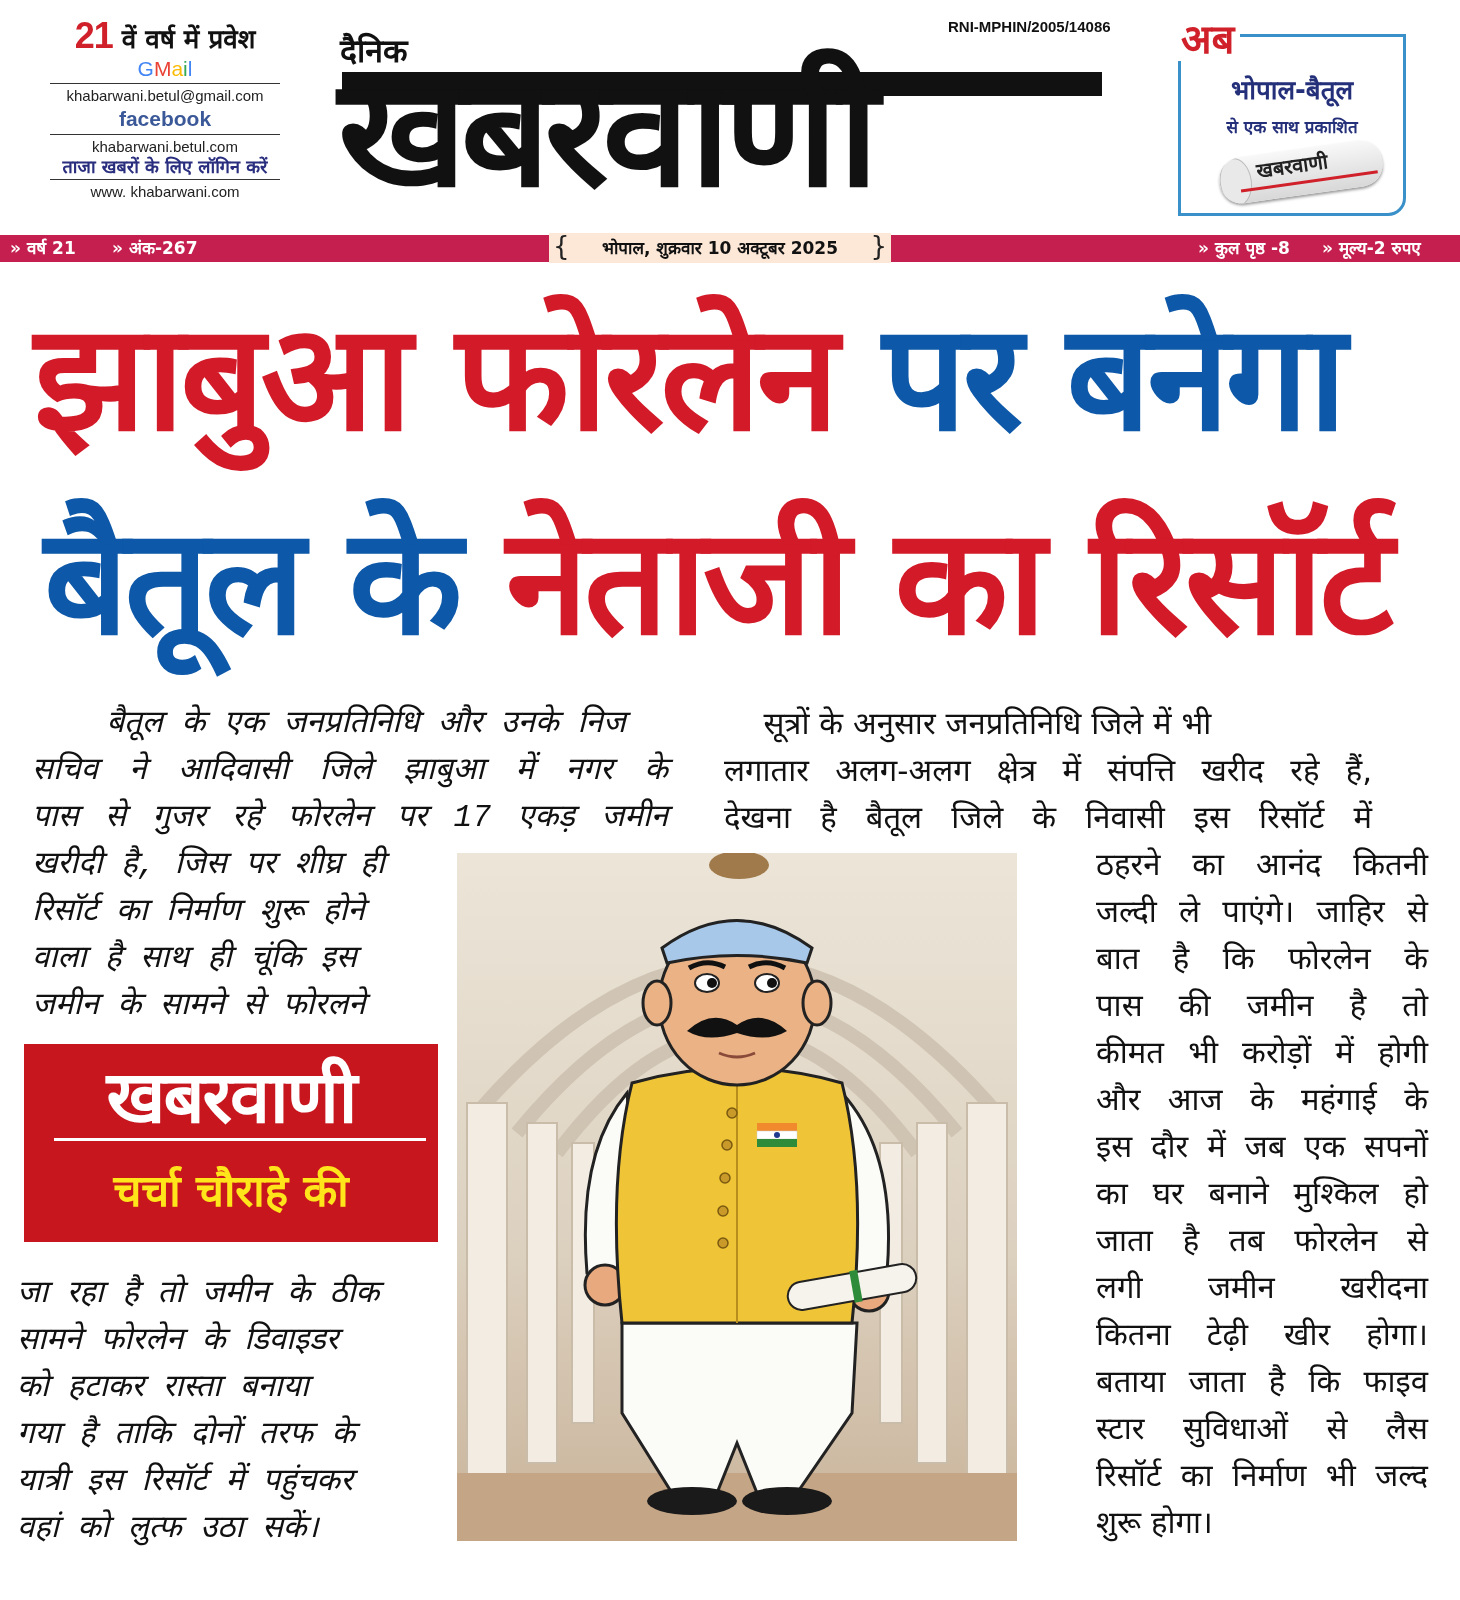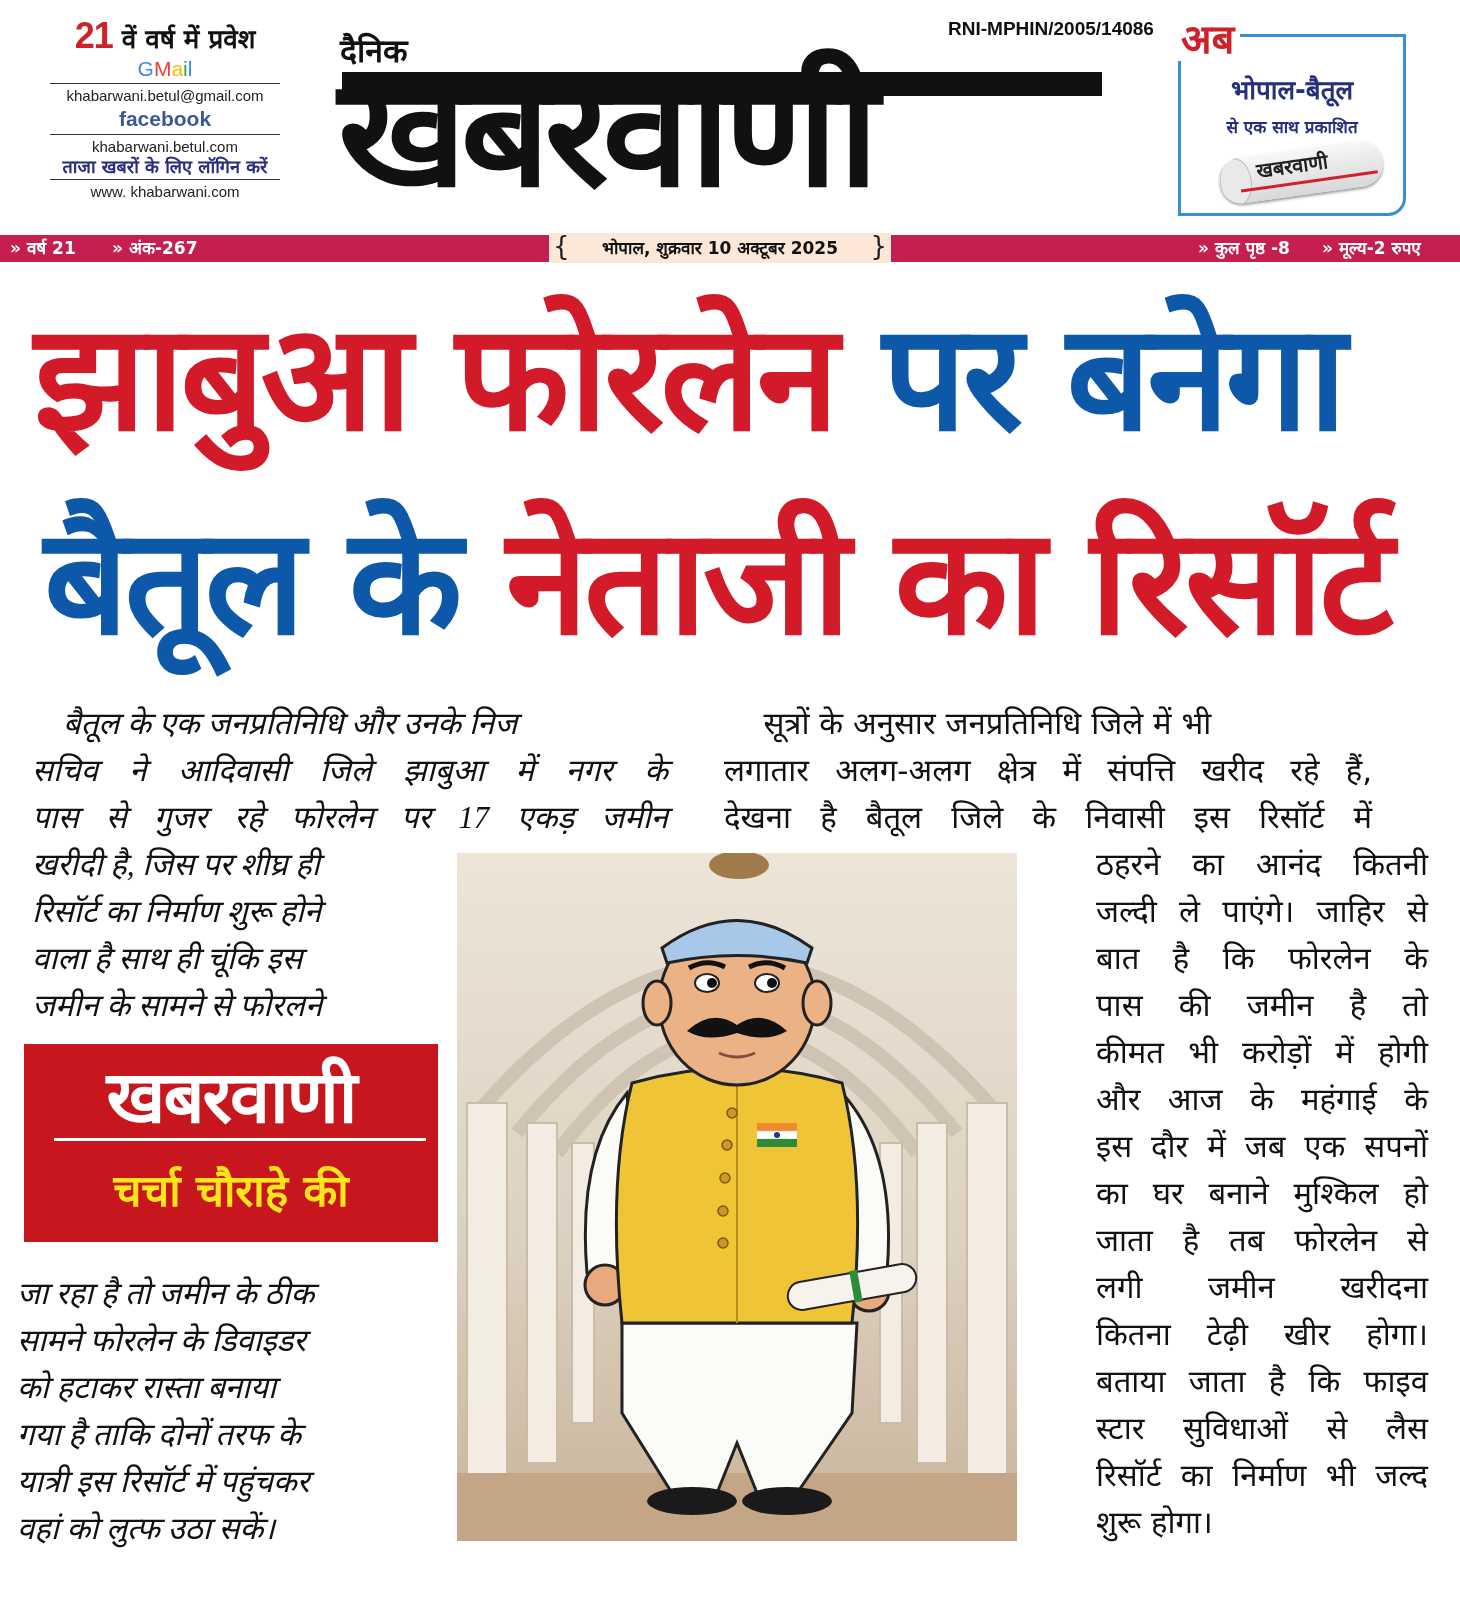--- a/index.html
+++ b/index.html
@@ -16,21 +16,21 @@
   #info .gmail span:nth-child(4){color:#34a853}
   #info .gmail span:nth-child(5){color:#4285f4}
   #info .rule{border-top:1.5px solid #333;margin:2px 10px;}
   #info .line{font-family:"Liberation Sans",sans-serif;font-size:15px;line-height:20px;color:#222;}
   #info .fb{font-family:"Liberation Sans",sans-serif;font-weight:bold;color:#3b5998;font-size:21px;line-height:26px;text-align:center;}
   #info .login{color:#2a2e7e;font-weight:bold;font-size:18px;line-height:20px;}
   
   #dainik{left:340px;top:28px;font-size:32px;font-weight:bold;color:#111;}
   #logo{left:338px;top:48px;font-size:150px;font-weight:bold;line-height:170px;color:#111;letter-spacing:-6px;transform:scaleX(1.05);transform-origin:left;}
   #logo-bar{left:342px;top:72px;width:760px;height:24px;background:#111;}
-  #rni{left:948px;top:18px;font-family:"Liberation Sans",sans-serif;font-weight:bold;font-size:19px;color:#111;}
+  #rni{left:948px;top:18px;font-family:"Liberation Sans",sans-serif;font-weight:bold;font-size:15px;color:#111;}
   
   #promo{left:1178px;top:34px;width:222px;height:176px;border:3px solid #3a90c8;border-radius:0 0 18px 0;border-top-color:#3a90c8;}
   #promo .ab{position:absolute;left:-6px;top:-20px;background:#fff;padding:0 6px;color:#d0202a;font-weight:bold;font-size:40px;line-height:44px;}
   #promo .cities{position:absolute;left:0;right:0;top:34px;text-align:center;color:#25307a;font-weight:bold;font-size:26px;}
   #promo .sub{position:absolute;left:0;right:0;top:78px;text-align:center;color:#25307a;font-weight:bold;font-size:17px;}
   #promo .roll{position:absolute;left:38px;top:112px;width:164px;height:46px;background:linear-gradient(#f8f8f8,#d8d8d8);border-radius:22px;transform:rotate(-8deg);box-shadow:0 2px 3px #999;overflow:hidden;}
   #promo .roll .rtext{position:absolute;left:38px;top:2px;font-weight:bold;font-size:20px;color:#222;}
   #promo .roll .stripe{position:absolute;left:20px;right:6px;top:32px;height:3px;background:#d0202a;}
   #promo .roll .end{position:absolute;left:0;top:0;width:30px;height:46px;border-radius:50%;background:#e9e9e9;border:1px solid #bbb;}
   
@@ -40,21 +40,21 @@
   #datebox .br{position:absolute;top:-2px;font-size:26px;color:#222;}
   #datebox .d{position:absolute;left:0;right:0;top:3px;text-align:center;font-weight:bold;font-size:17px;color:#111;}
   
   .hl{font-weight:bold;font-size:148px;line-height:180px;letter-spacing:-4px;white-space:nowrap;}
   .red{color:#d21a28;}
   .blue{color:#0d58a8;}
   #hl1{left:34px;top:288px;}
   #hl2{left:44px;top:492px;}
   
   .col{font-size:31px;line-height:47px;}
-  .ital{font-style:italic;font-family:Liberation Serif, serif;}
+  .ital{font-style:italic;font-family:Liberation Mono, monospace;}
   .just{text-align:justify;text-align-last:justify;}
   .ln{display:block;}
   #col-a-top{left:32px;top:700px;width:636px;}
   #col-a-mid{left:32px;top:841px;width:380px;}
   #col-a-bot{left:17px;top:1270px;width:390px;}
   #col-b-top{left:724px;top:700px;width:648px;font-family:"DejaVu Sans",sans-serif;}
   #col-b-mid{left:1096px;top:841px;width:332px;}
   
   #tagbox{left:24px;top:1044px;width:414px;height:198px;background:#c8161e;}
   #tagbox .t1{position:absolute;left:0;right:0;top:10px;text-align:center;color:#fff;font-weight:bold;font-size:72px;line-height:86px;letter-spacing:-2px;}

